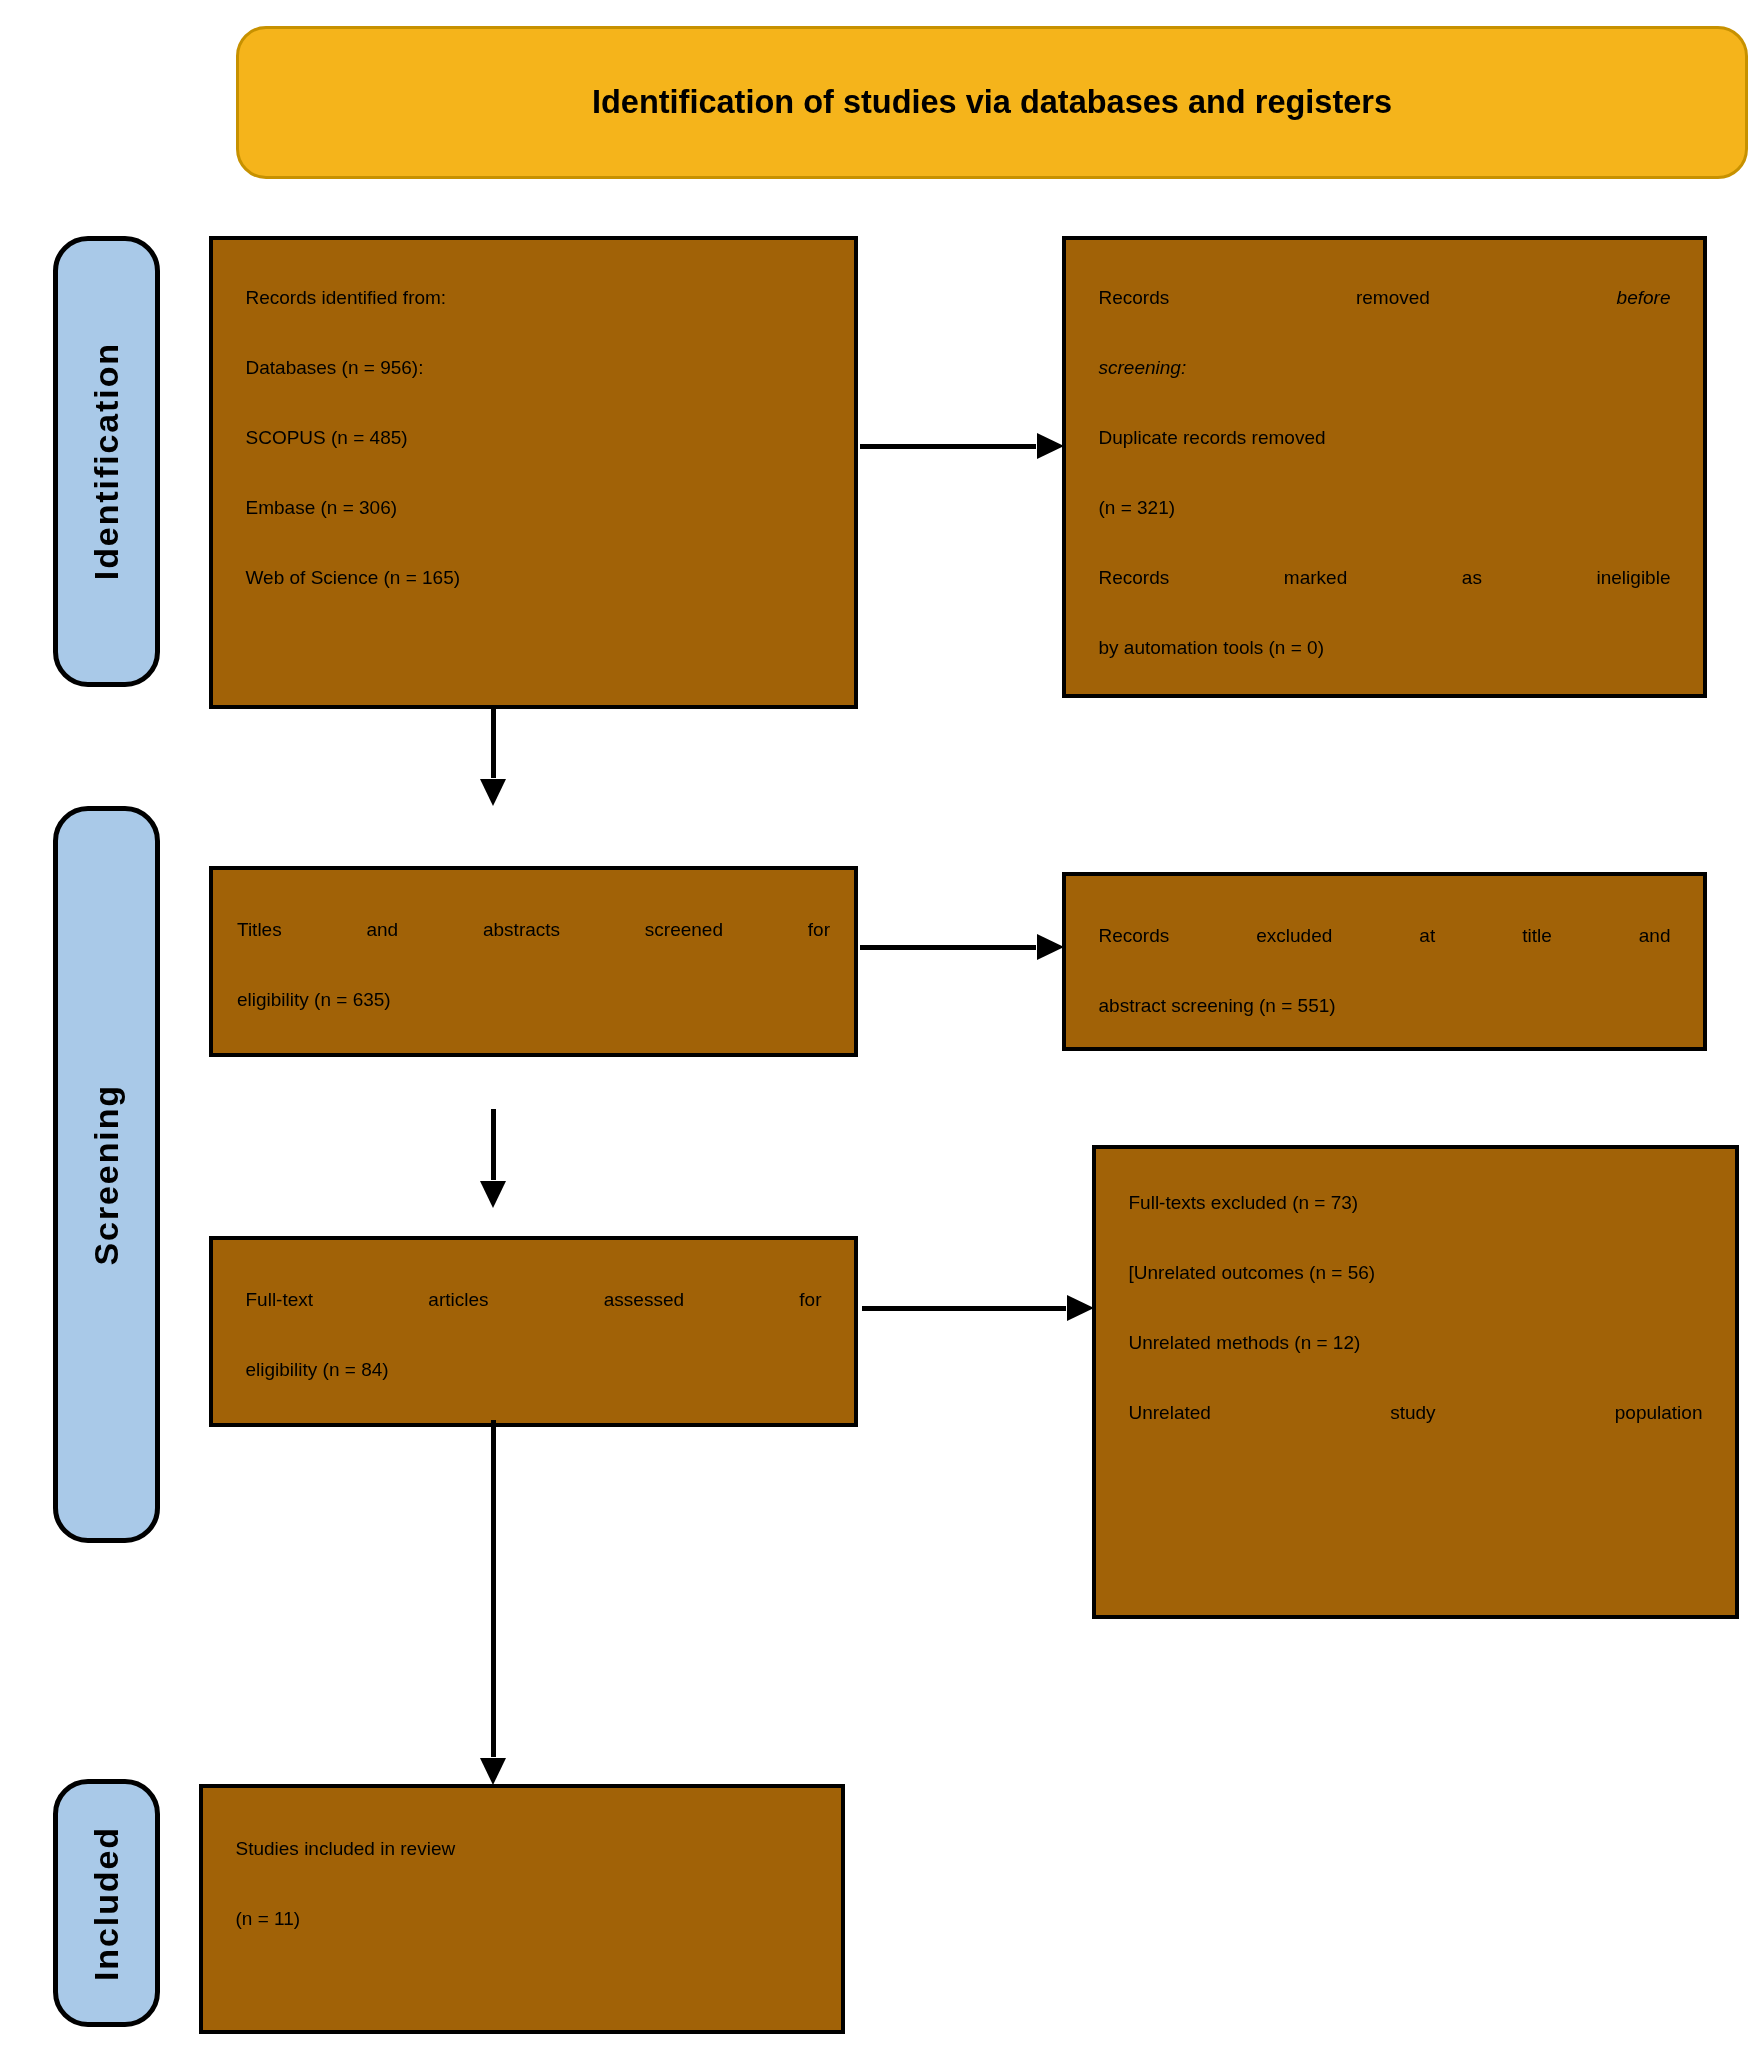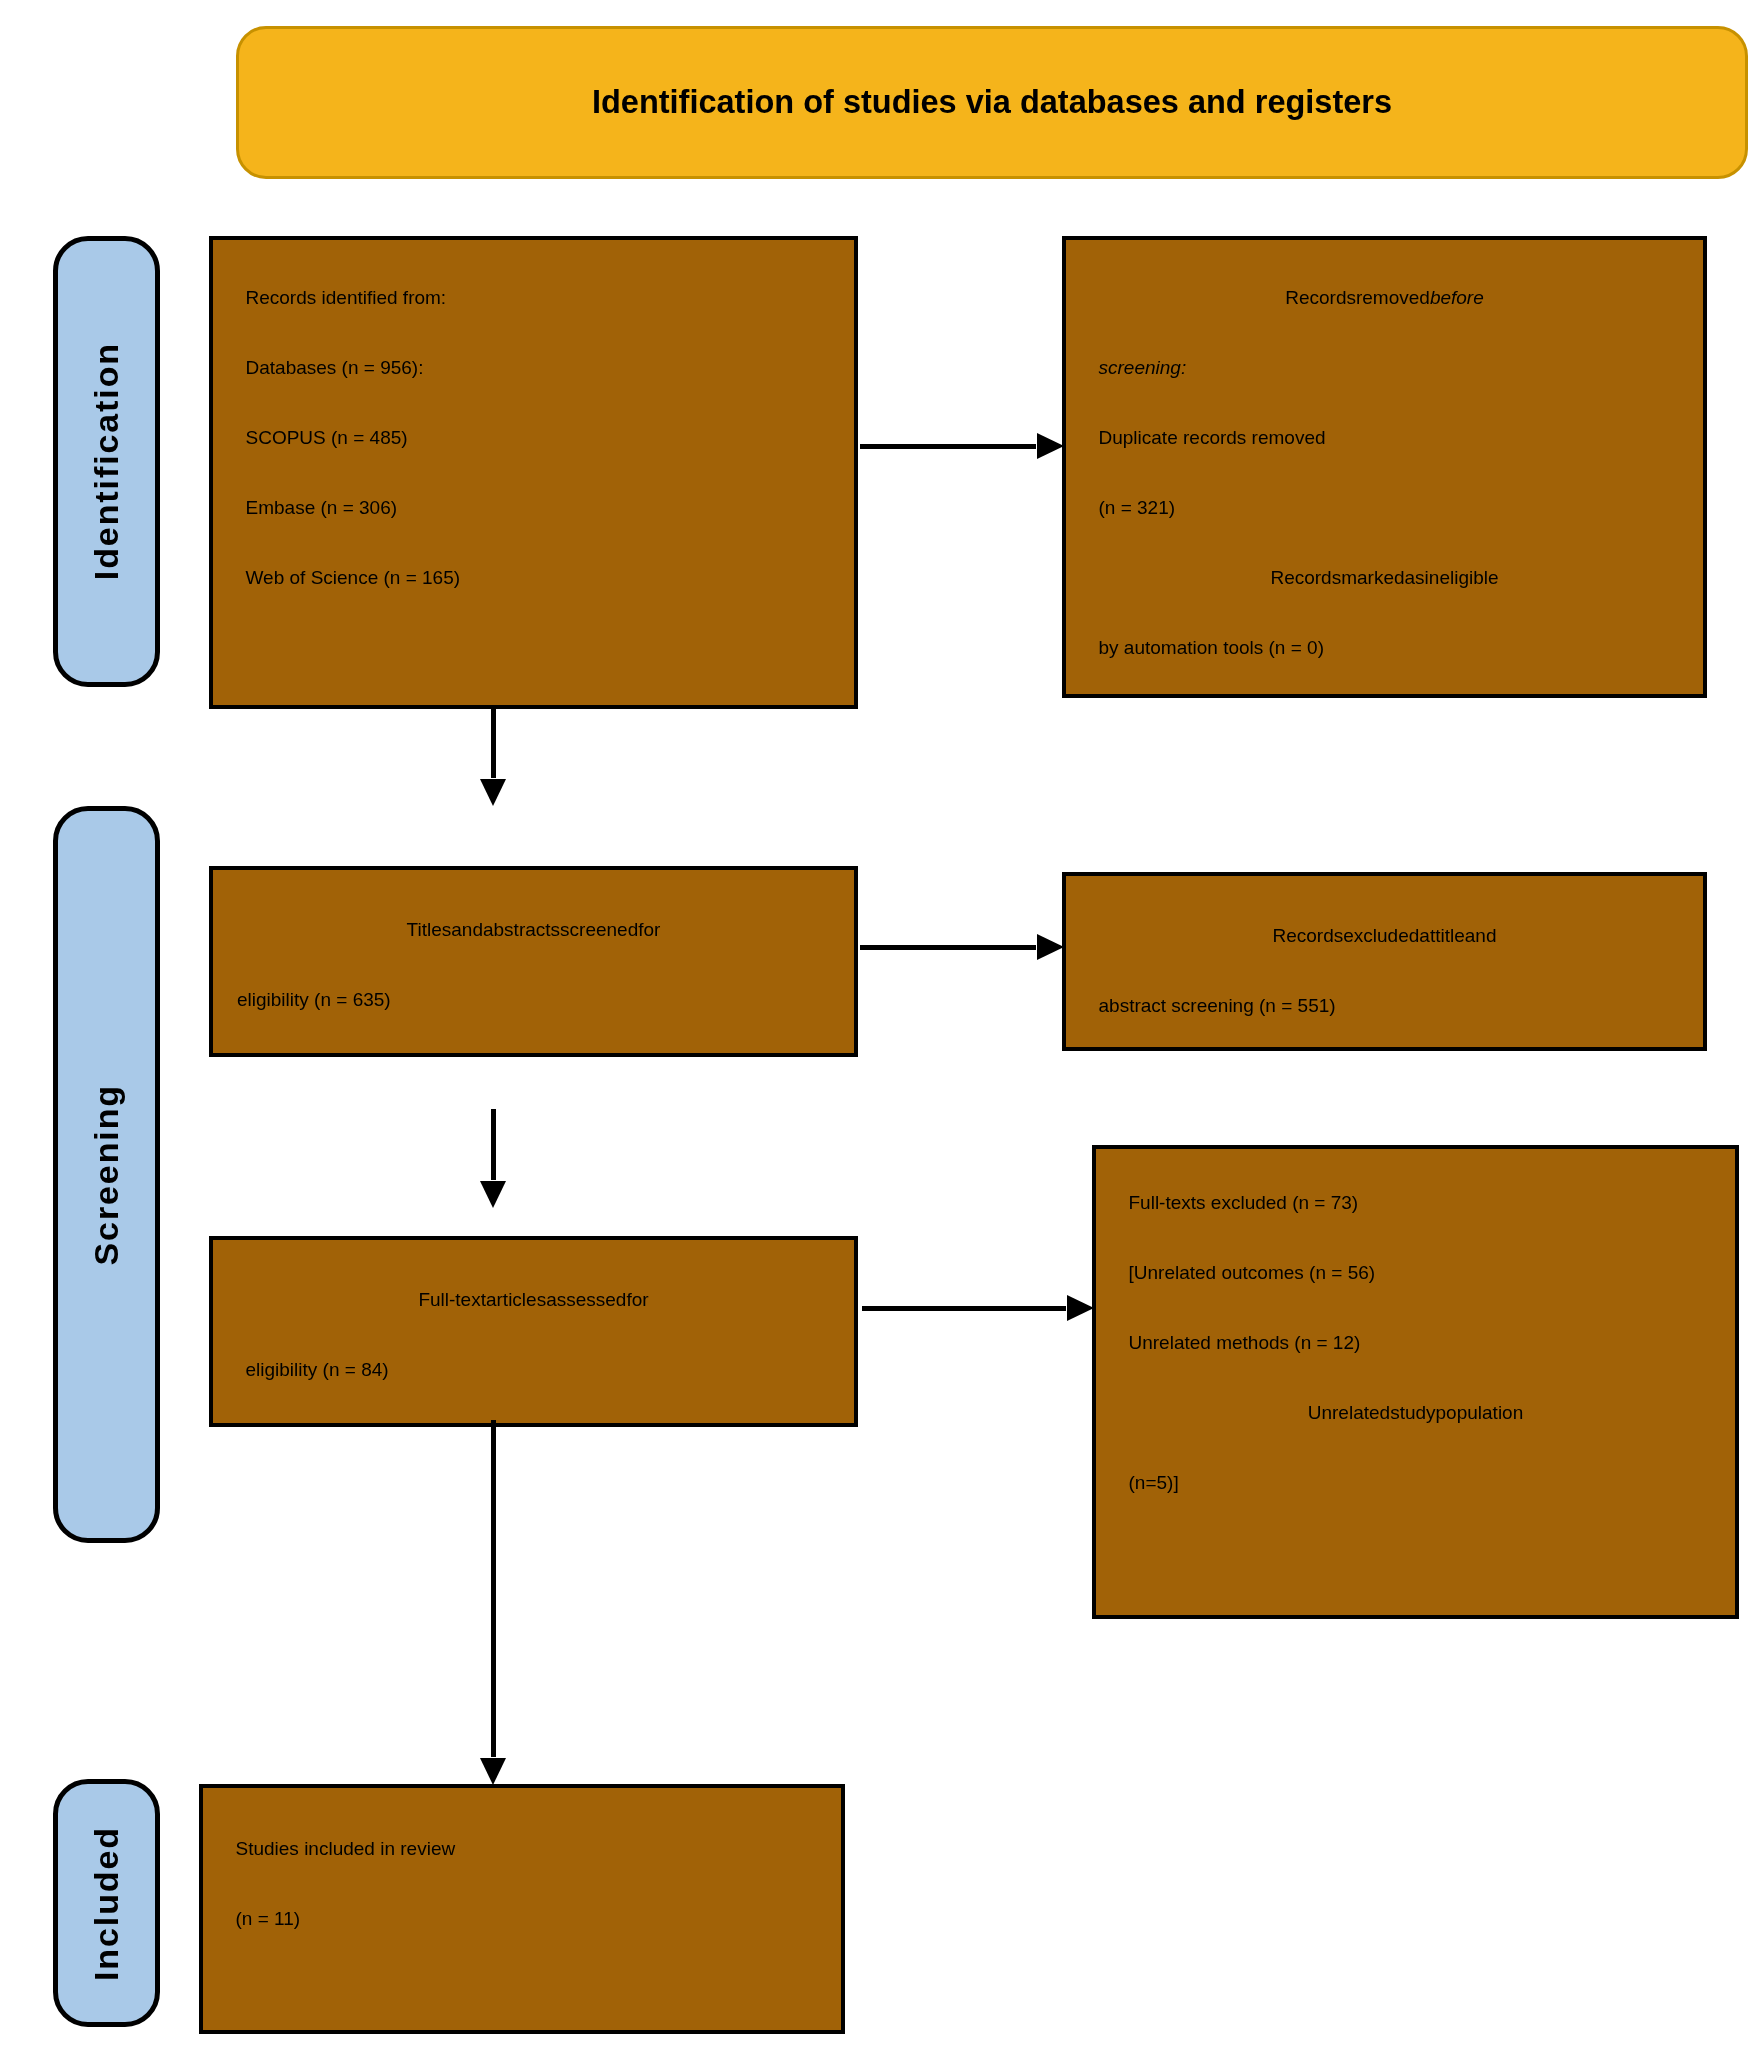--- a/index.html
+++ b/index.html
@@ -31,21 +31,21 @@
   .stage-identification{top:236px;height:451px;}
   .stage-screening{top:806px;height:737px;}
   .stage-included{top:1779px;height:248px;}
 
   
   .box{
     position:absolute;background:#a16207;border:4.4px solid #000;box-sizing:border-box;
     font-size:19px;
   }
   .box p{margin:0;line-height:70px;}
-  .jline{display:flex;justify-content:center;}
+  .jline{display:flex;justify-content:space-between;gap:44px;}
   .ind{margin-left:57px;}
   .ind-sm{margin-left:39px;}
   .gap-top{margin-top:122px;}
 
   .box-identified{left:209px;top:236px;width:649px;height:473px;padding:22.5px 32.5px;}
   .box-removed{left:1062px;top:236px;width:645px;height:462px;padding:22.5px 32.5px;}
   .box-screened{left:209px;top:866px;width:649px;height:191px;padding:25px 24px;}
   .box-excluded-title{left:1062px;top:872px;width:645px;height:179px;padding:25px 32.5px;}
   .box-fulltext{left:209px;top:1236px;width:649px;height:191px;padding:25px 32.5px;}
   .box-excluded-full{left:1092px;top:1145px;width:647px;height:474px;padding:19px 32.5px;}
@@ -148,21 +148,20 @@
 
   <div class="box box-excluded-full">
     <p>Full-texts excluded (n = 73)</p>
     <p class="ind">[Unrelated outcomes (n = 56)</p>
     <p class="ind">Unrelated methods (n = 12)</p>
     <p class="ind jline">
         <span>Unrelated</span>
         <span>study</span>
         <span>population</span>
       </p>
-    <p class="ind">(n=5)]</p>
   </div>
 
   <div class="box box-included">
     <p>Studies included in review</p>
     <p>(n = 11)</p>
   </div>
 
   <div class="arrow-h arrow-1"></div>
   <div class="arrow-v arrow-2"></div>
   <div class="arrow-h arrow-3"></div>

